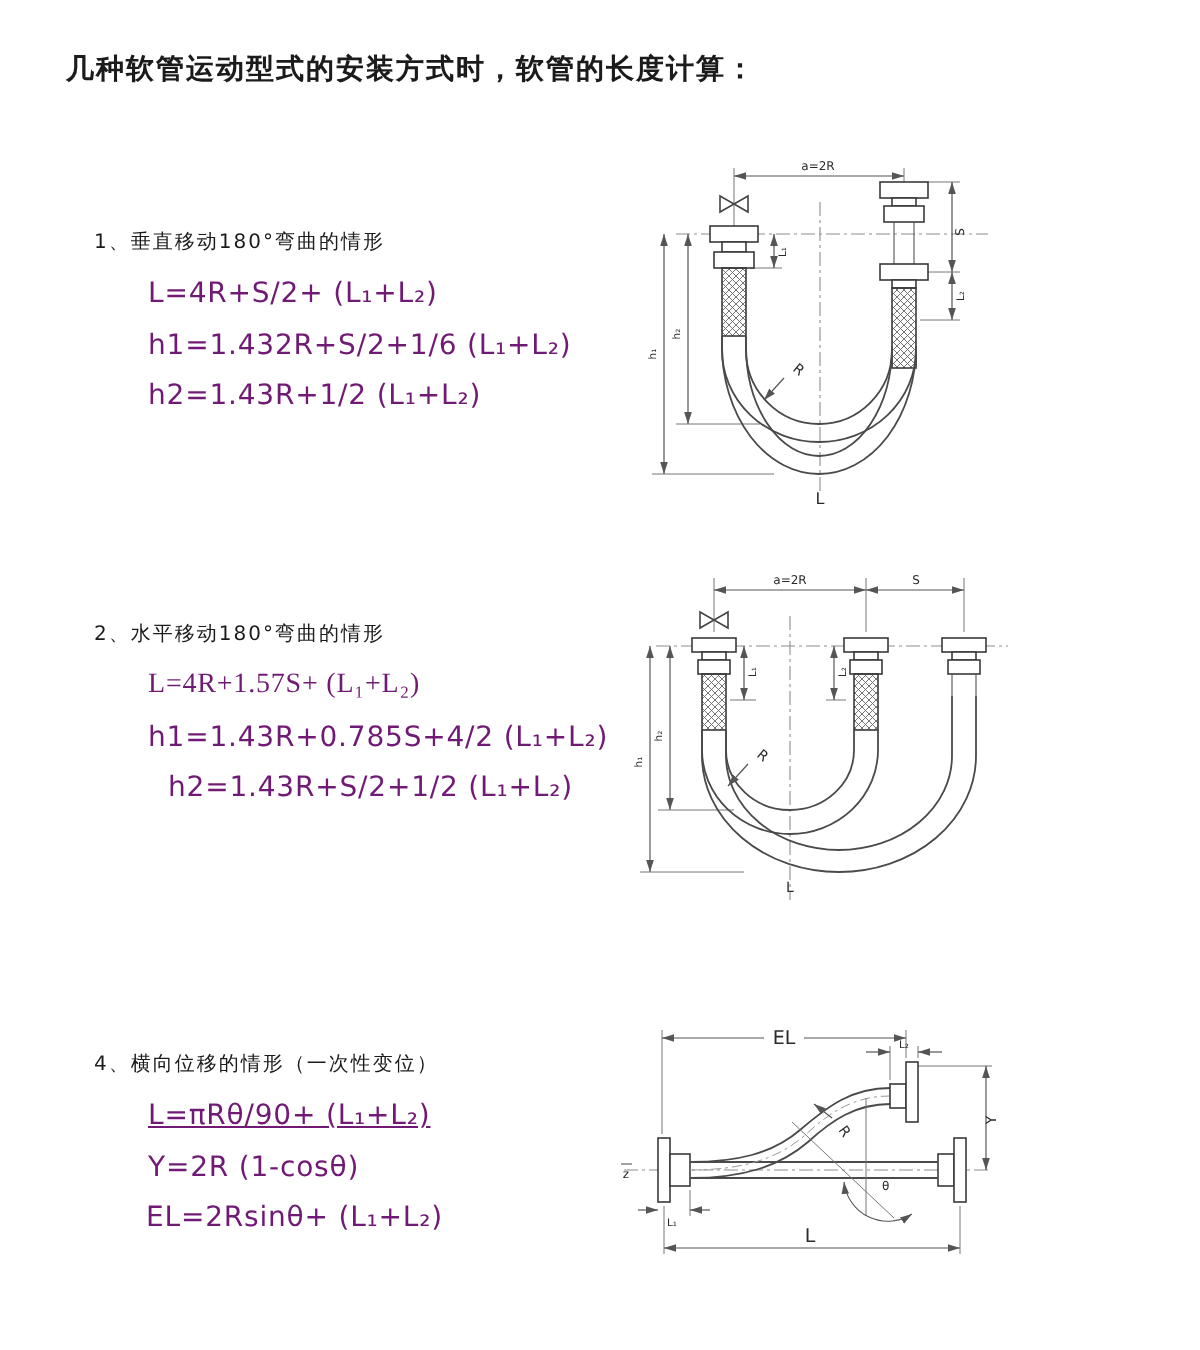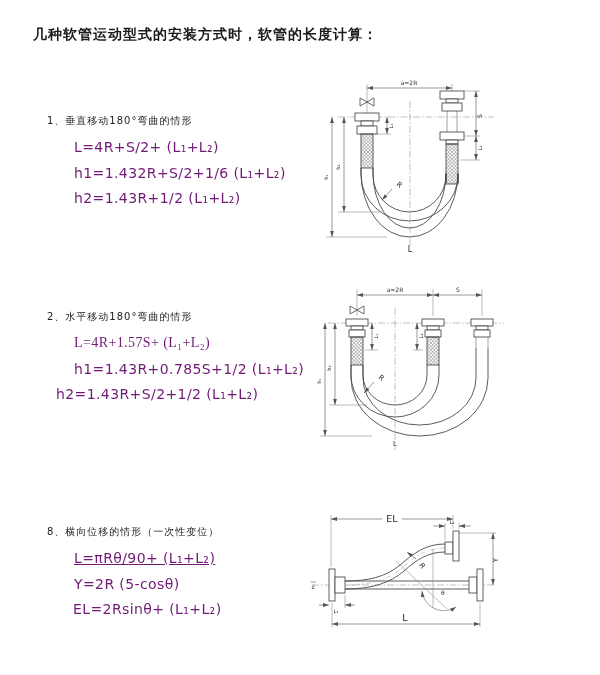--- a/index.html
+++ b/index.html
@@ -116,22 +116,22 @@
     <g>
       <text class="t7" x="84" y="110" transform="rotate(40 84 110)">R</text>
       <line class="dimE" x1="80" y1="114" x2="70" y2="125"></line>
     </g>
     <text class="t8" x="98" y="177" text-anchor="middle">L</text>
   </svg>
 
   <div>
     <div class="abs heading" style="left:47px;top:310px;">2、水平移动180°弯曲的情形</div>
     <div class="abs formula" style="left:74px;top:335px;font-family:Liberation Serif, serif;">L=4R+1.57S+ (L₁+L₂)</div>
-    <div class="abs formula" style="left:74px;top:361px;">h1=1.43R+0.785S+1/2 (L₁+L₂)</div>
-    <div class="abs formula" style="left:56px;top:386px;">h2=1.43R+S/2+1/2 (L₁+L₂)</div>
+    <div class="abs formula" style="left:74px;top:361px;">h1=1.43R+0.785S+4/2 (L₁+L₂)</div>
+    <div class="abs formula" style="left:84px;top:386px;">h2=1.43R+S/2+1/2 (L₁+L₂)</div>
   </div>
 
   <svg style="left:312px;top:280px;" width="200" height="185" viewBox="0 0 200 185">
     <g>
       <path class="cl" d="M83,28 V170"></path>
       <path class="cl" d="M16,43 H192"></path>
     </g>
     <g>
       <path class="ext" d="M45,36 V9"></path>
       <path class="ext" d="M121,36 V9"></path>
@@ -187,23 +187,23 @@
     </g>
 
     <g>
       <text class="t7" x="66" y="98" transform="rotate(40 66 98)">R</text>
       <line class="dimE" x1="62" y1="102" x2="52" y2="113"></line>
     </g>
     <text class="t7" x="83" y="166" text-anchor="middle">L</text>
   </svg>
 
   <div>
-    <div class="abs heading" style="left:47px;top:525px;">8、横向位移的情形（一次性变位）</div>
+    <div class="abs heading" style="left:47px;top:525px;">4、横向位移的情形（一次性变位）</div>
     <div class="abs formula" style="left:74px;top:550px;text-decoration:underline;">L=πRθ/90+ (L₁+L₂)</div>
-    <div class="abs formula" style="left:74px;top:576px;">Y=2R (5-cosθ)</div>
+    <div class="abs formula" style="left:74px;top:576px;">Y=2R (1-cosθ)</div>
     <div class="abs formula" style="left:73px;top:601px;">EL=2Rsinθ+ (L₁+L₂)</div>
   </div>
 
   <svg style="left:300px;top:505px;" width="220" height="135" viewBox="0 0 220 135">
     <path class="cl" d="M12,80 H196"></path>
     <g>
       <text class="t6" x="13" y="84" text-anchor="middle">z</text>
       <line class="thin" x1="10.5" y1="77" x2="16" y2="77"></line>
     </g>
 

